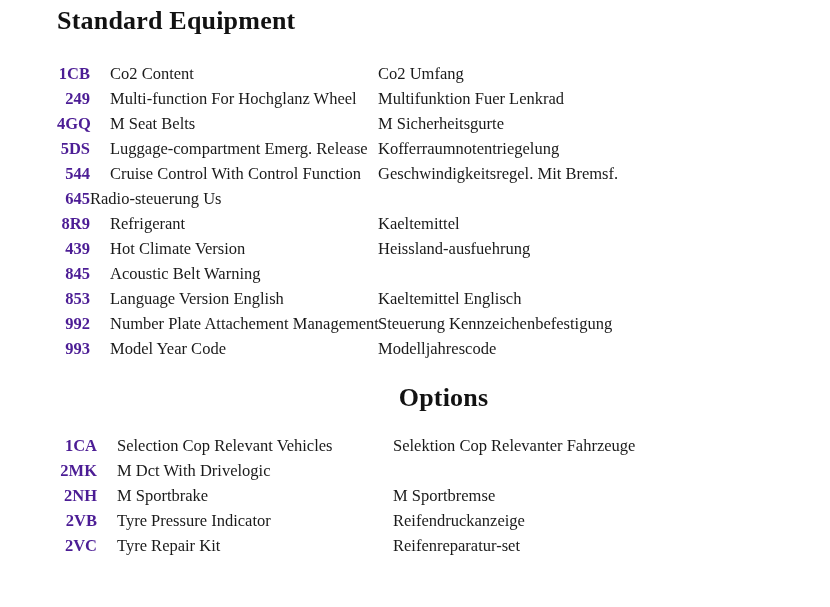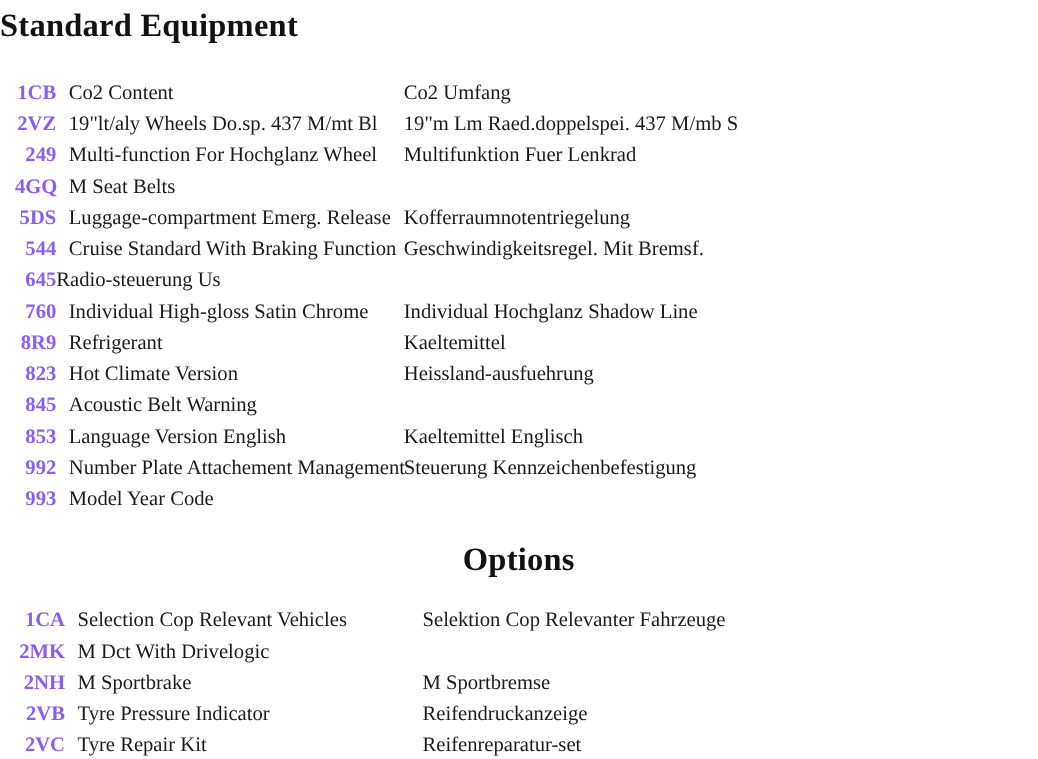--- a/index.html
+++ b/index.html
@@ -10,20 +10,21 @@
   .sheet {
     position: relative;
     width: 830px;
     height: 607px;
     overflow: hidden;
     background: #ffffff;
     color: #1a1a1a;
     font-family: "Liberation Serif", "DejaVu Serif", serif;
   }
   .section {
+    padding-left: 57px;
   }
   .section-title {
     margin: 0;
     font-size: 26px;
     font-weight: 700;
     line-height: 30px;
     letter-spacing: 0.2px;
     color: #121212;
   }
   .section-standard .section-title {
@@ -44,26 +45,25 @@
     height: 25px;
     line-height: 25px;
     font-size: 16.5px;
     white-space: nowrap;
   }
   .cell-code {
     flex: none;
     width: 33px;
     text-align: right;
     font-weight: 700;
-    color: #8b5cf6;
-    margin-left: 12px;
+    color: #4c1d95;
   }
   .cell-en {
     flex: none;
-    margin-left: 10px;
+    margin-left: 20px;
     width: 268px;
     overflow: visible;
   }
   .cell-de {
     flex: none;
   }
   .section-options .cell-code { width: 40px; }
   .section-options .cell-en   { width: 276px; }
 </style>
 </head>
@@ -73,79 +73,71 @@
 
   <section class="section section-standard">
     <h1 class="section-title">Standard Equipment</h1>
     <div class="rows">
         <div class="row">
           <span class="cell-code">1CB</span>
           <span class="cell-en">Co2 Content</span>
           <span class="cell-de">Co2 Umfang</span>
         </div>
         <div class="row">
-          <span class="cell-code">2VZ</span>
-          <span class="cell-en">19"lt/aly Wheels Do.sp. 437 M/mt Bl</span>
-          <span class="cell-de">19"m Lm Raed.doppelspei. 437 M/mb S</span>
-        </div>
-        <div class="row">
           <span class="cell-code">249</span>
           <span class="cell-en">Multi-function For Hochglanz Wheel</span>
           <span class="cell-de">Multifunktion Fuer Lenkrad</span>
         </div>
         <div class="row">
           <span class="cell-code">4GQ</span>
           <span class="cell-en">M Seat Belts</span>
+          <span class="cell-de">M Sicherheitsgurte</span>
         </div>
         <div class="row">
           <span class="cell-code">5DS</span>
           <span class="cell-en">Luggage-compartment Emerg. Release</span>
           <span class="cell-de">Kofferraumnotentriegelung</span>
         </div>
         <div class="row">
           <span class="cell-code">544</span>
-          <span class="cell-en">Cruise Standard With Braking Function</span>
+          <span class="cell-en">Cruise Control With Control Function</span>
           <span class="cell-de">Geschwindigkeitsregel. Mit Bremsf.</span>
         </div>
         <div class="row">
           <span class="cell-code">645</span>
           <span class="cell-de">Radio-steuerung Us</span>
         </div>
         <div class="row">
-          <span class="cell-code">760</span>
-          <span class="cell-en">Individual High-gloss Satin Chrome</span>
-          <span class="cell-de">Individual Hochglanz Shadow Line</span>
-        </div>
-        <div class="row">
           <span class="cell-code">8R9</span>
           <span class="cell-en">Refrigerant</span>
           <span class="cell-de">Kaeltemittel</span>
         </div>
         <div class="row">
-          <span class="cell-code">823</span>
+          <span class="cell-code">439</span>
           <span class="cell-en">Hot Climate Version</span>
           <span class="cell-de">Heissland-ausfuehrung</span>
         </div>
         <div class="row">
           <span class="cell-code">845</span>
           <span class="cell-en">Acoustic Belt Warning</span>
         </div>
         <div class="row">
           <span class="cell-code">853</span>
           <span class="cell-en">Language Version English</span>
           <span class="cell-de">Kaeltemittel Englisch</span>
         </div>
         <div class="row">
           <span class="cell-code">992</span>
           <span class="cell-en">Number Plate Attachement Management</span>
           <span class="cell-de">Steuerung Kennzeichenbefestigung</span>
         </div>
         <div class="row">
           <span class="cell-code">993</span>
           <span class="cell-en">Model Year Code</span>
+          <span class="cell-de">Modelljahrescode</span>
         </div>
       </div>
   </section>
 
   <section class="section section-options">
     <h1 class="section-title">Options</h1>
     <div class="rows">
         <div class="row">
           <span class="cell-code">1CA</span>
           <span class="cell-en">Selection Cop Relevant Vehicles</span>

